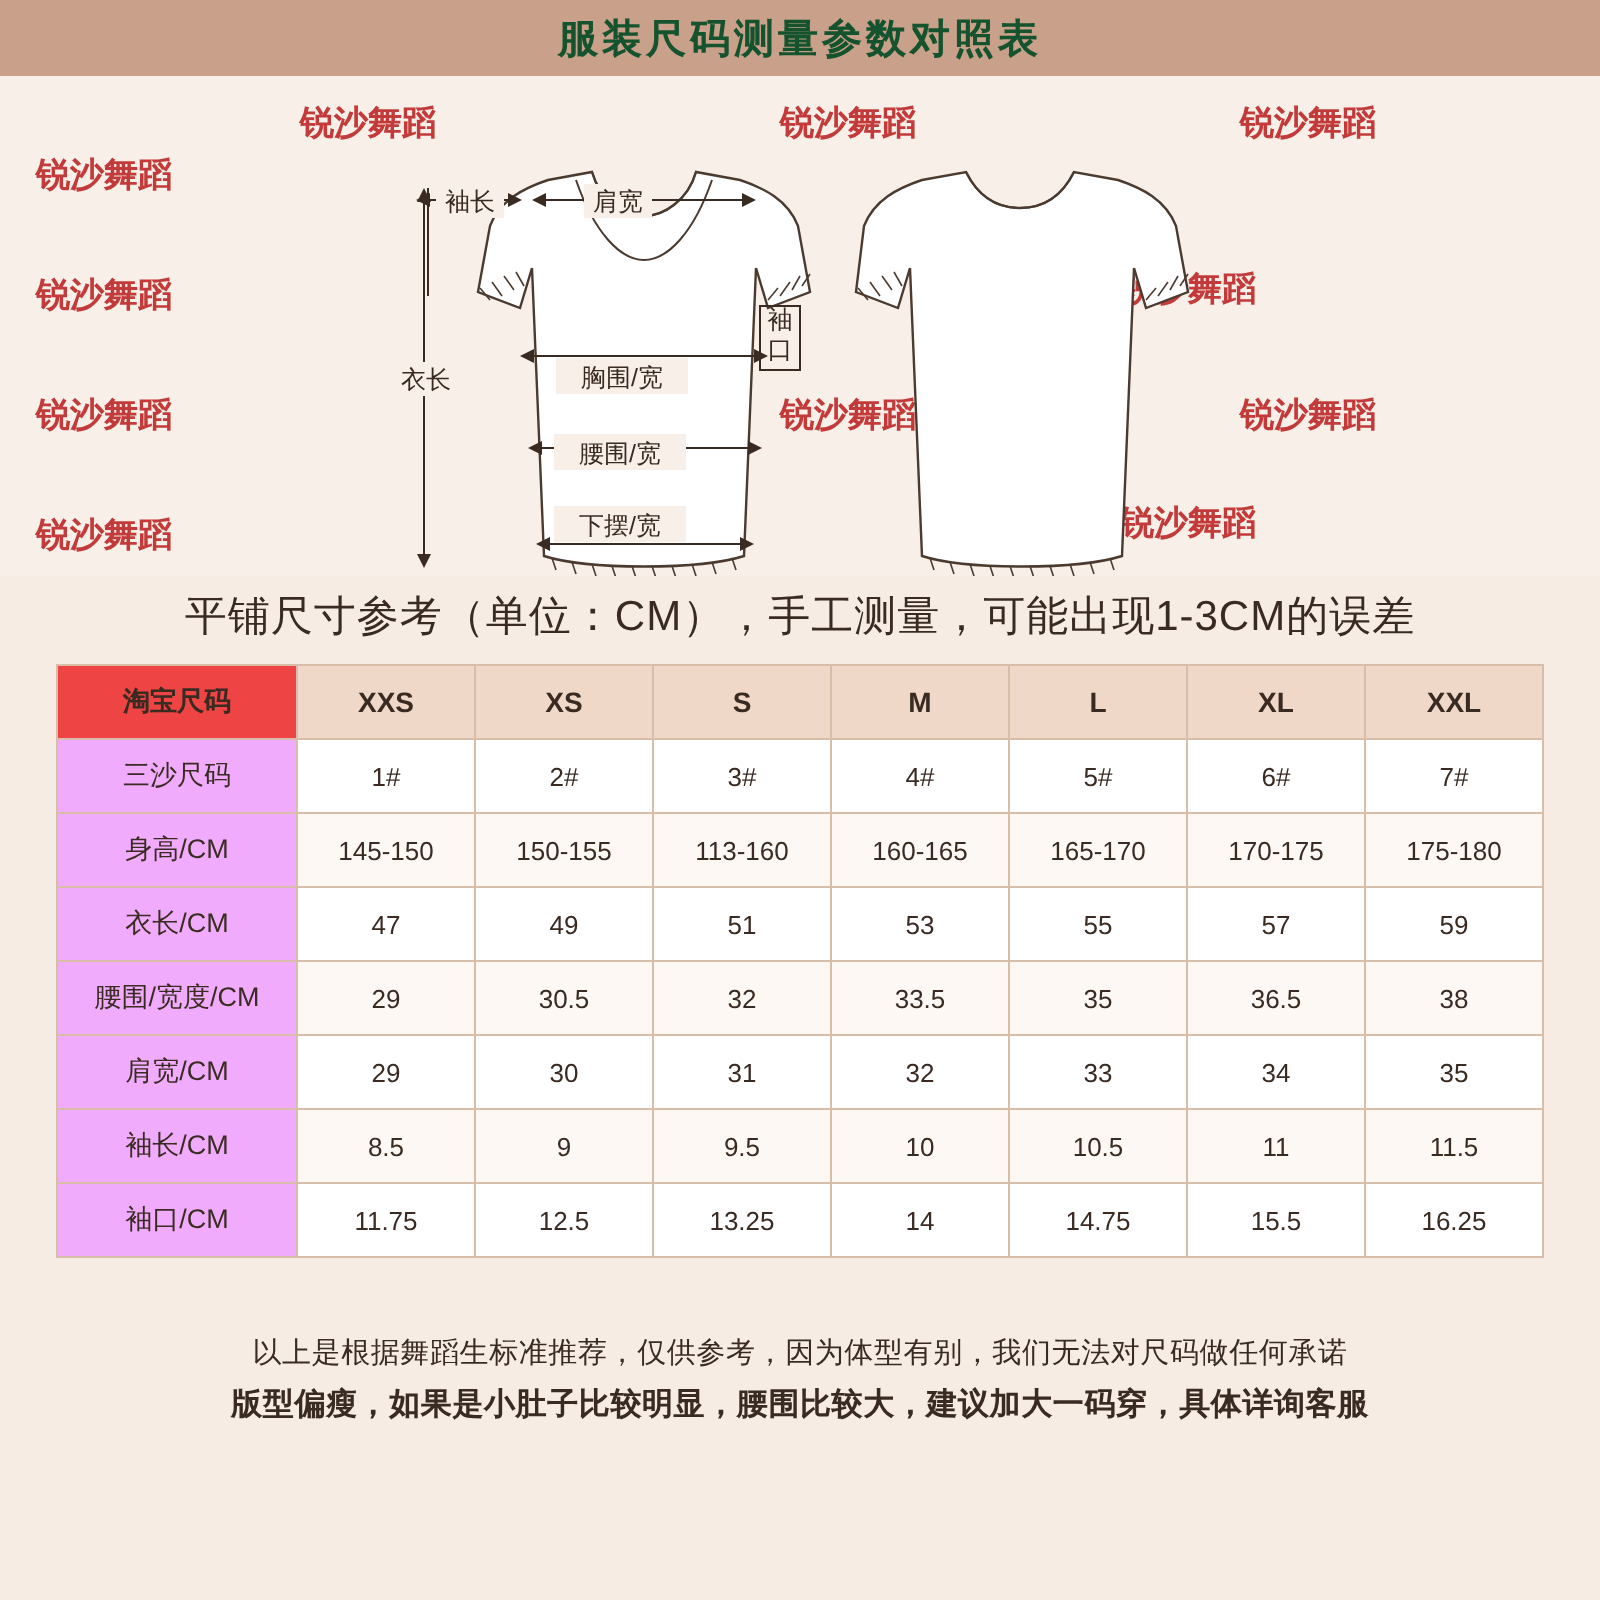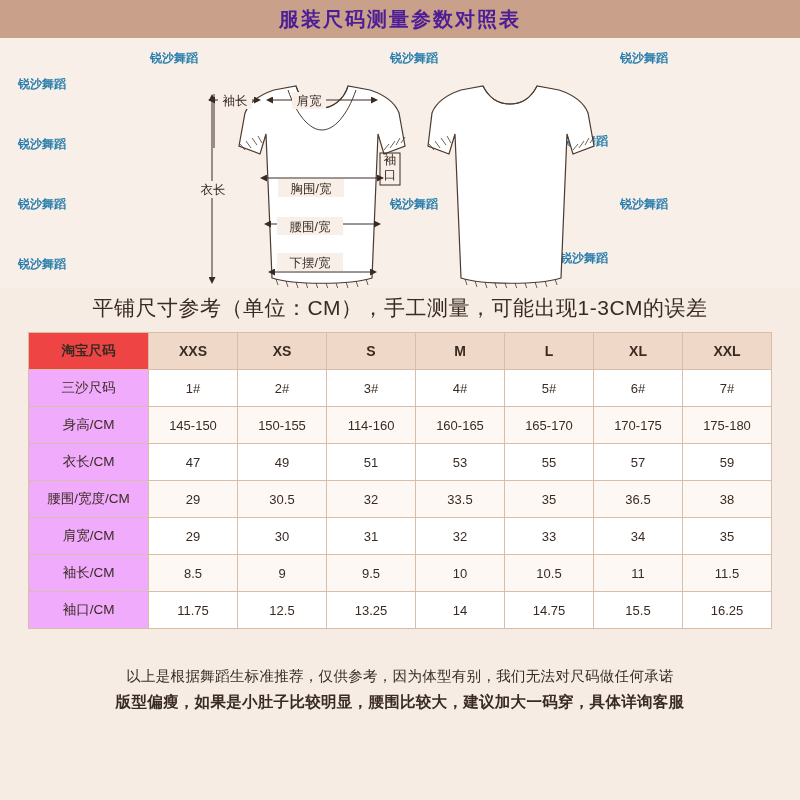--- a/index.html
+++ b/index.html
@@ -15,21 +15,21 @@
   .page {
     position: relative;
     width: 800px;
     height: 800px;
     background: #f6ece3;
   }
   
   .title-bar {
     height: 38px;
     background: #c9a089;
-    color: #4c1d95;
+    color: #14532d;
     display: flex;
     align-items: center;
     justify-content: center;
     font-size: 20px;
     letter-spacing: 2px;
     font-weight: bold;
   }
   
   .diagram-area {
     position: relative;
@@ -38,22 +38,22 @@
     overflow: hidden;
   }
   .watermark-layer {
     position: absolute;
     inset: 0;
     pointer-events: none;
     z-index: 1;
   }
   .wm {
     position: absolute;
-    color: #0369a1;
-    font-size: 12px;
+    color: #b91c1c;
+    font-size: 17px;
     font-weight: bold;
     white-space: nowrap;
     opacity: .85;
   }
   .svg-wrap {
     position: relative;
     z-index: 2;
     width: 798px;
     height: 250px;
   }
@@ -283,21 +283,21 @@
           <td>3#</td>
           <td>4#</td>
           <td>5#</td>
           <td>6#</td>
           <td>7#</td>
         </tr>
         <tr>
           <td class="rowhead">身高/CM</td>
           <td>145-150</td>
           <td>150-155</td>
-          <td>114-160</td>
+          <td>113-160</td>
           <td>160-165</td>
           <td>165-170</td>
           <td>170-175</td>
           <td>175-180</td>
         </tr>
         <tr>
           <td class="rowhead">衣长/CM</td>
           <td>47</td>
           <td>49</td>
           <td>51</td>

